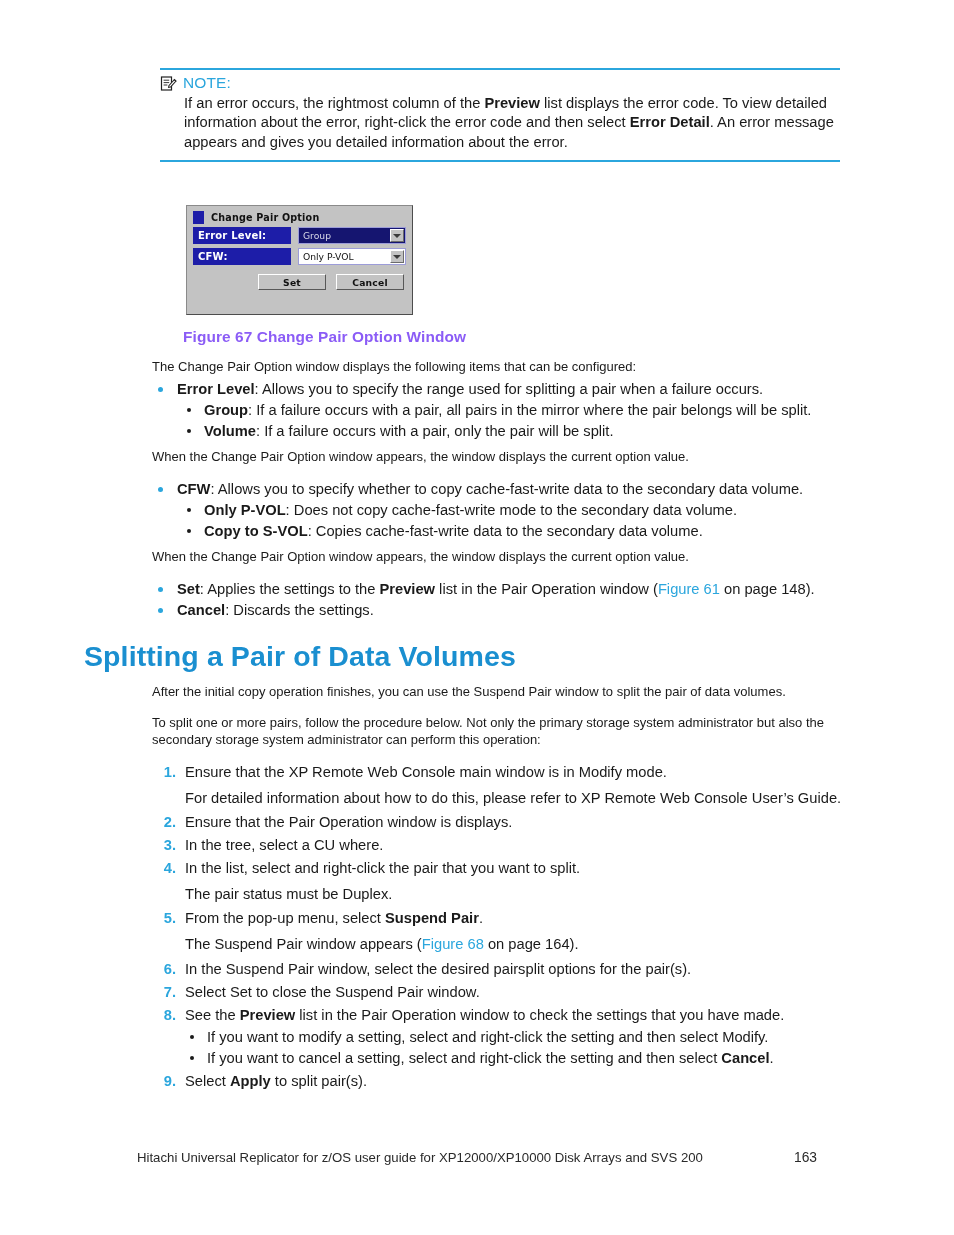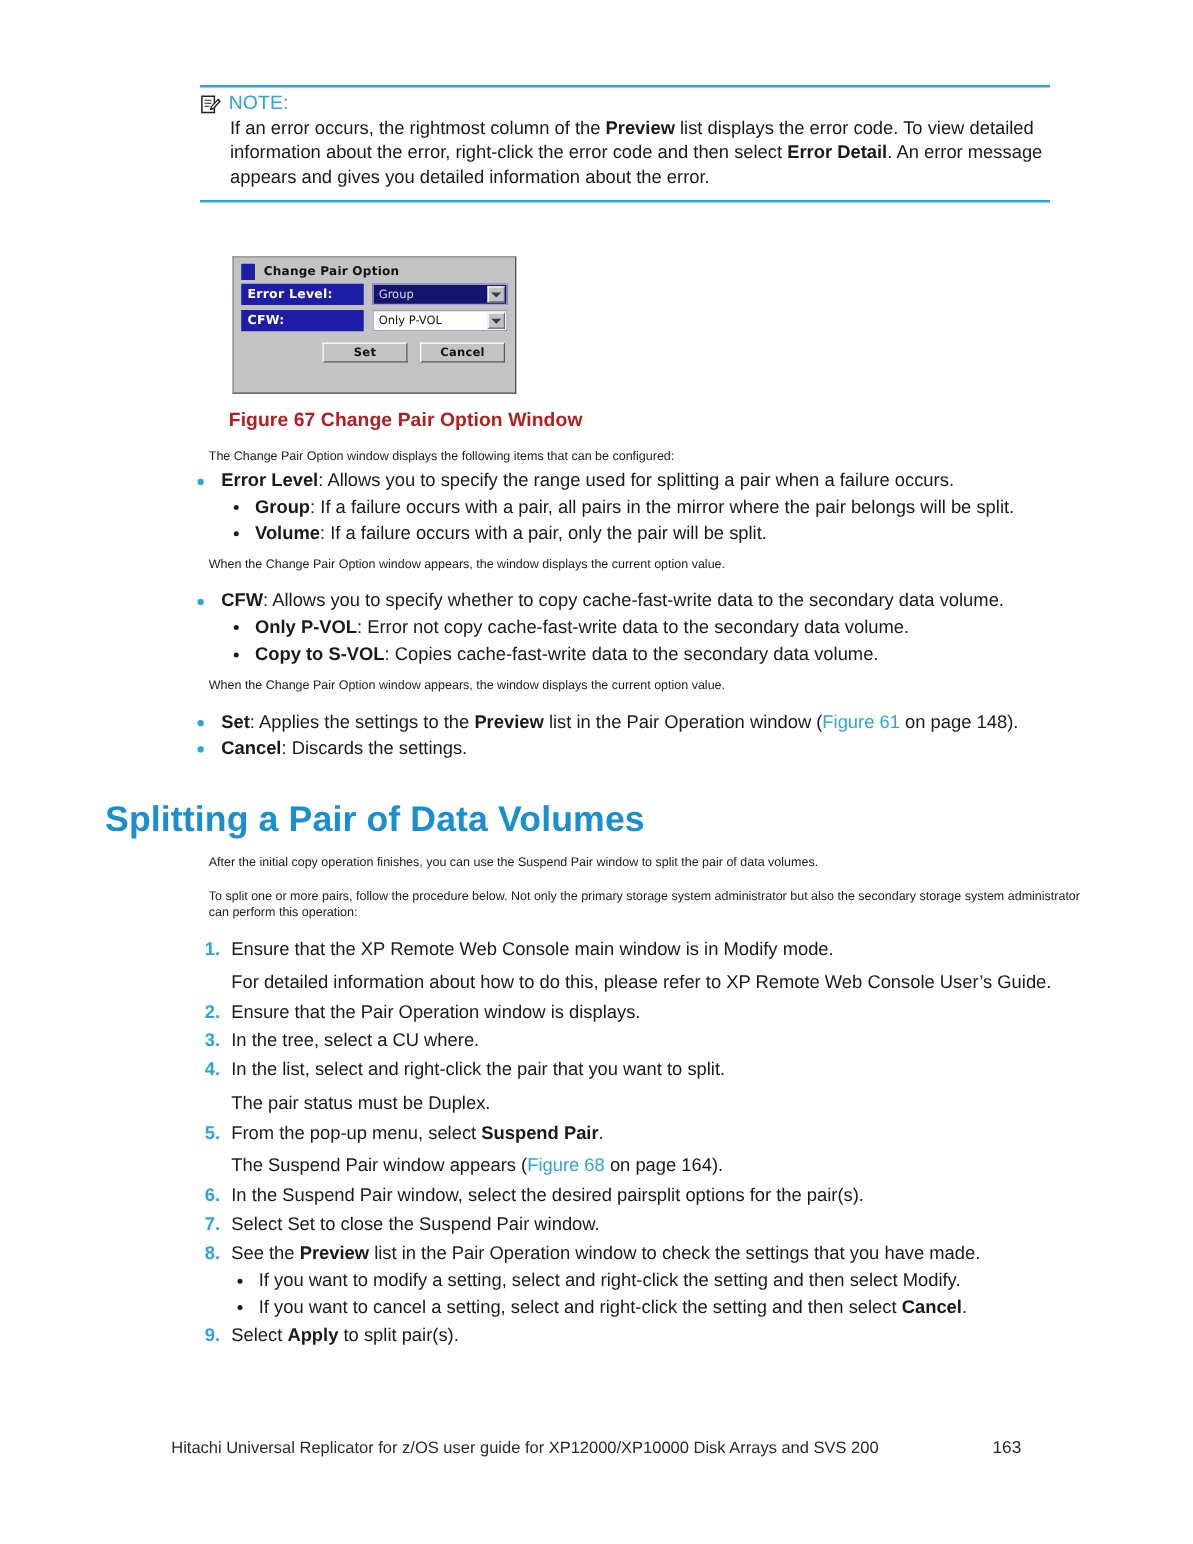--- a/index.html
+++ b/index.html
@@ -180,34 +180,34 @@
     letter-spacing: 0.2px;
   }
 
   
   .fig-caption {
     position: absolute;
     left: 183px;
     top: 328px;
     font-size: 15.4px;
     font-weight: bold;
-    color: #b91c1c;
+    color: #8b5cf6;
     letter-spacing: 0.1px;
   }
 
   
   .flow {
     position: absolute;
     left: 152px;
     top: 359px;
     width: 712px;
   }
   p.body {
-    margin: 0 0 4px 15px;
-    font-size: 10px;
+    margin: 0 0 4px 0;
+    font-size: 13px;
     line-height: 1.3;
   }
   .gap6 { height: 6px; }
   .gap10 { height: 10px; }
 
   ul.lvl1, ul.lvl2 {
     list-style: none;
     margin: 0;
     padding: 0;
   }
@@ -430,21 +430,21 @@
     <p class="body indented">When the Change Pair Option window appears, the window displays the current option value.</p>
     <div class="gap10"></div>
 
     <ul class="lvl1">
       <li>
         <span class="bullet"></span>
         <b>CFW</b><span>: Allows you to specify whether to copy cache-fast-write data to the secondary data volume.</span>
         <ul class="lvl2">
           <li>
             <span class="bullet"></span>
-            <b>Only P-VOL</b><span>: Error not copy cache-fast-write data to the secondary data volume.</span>
+            <b>Only P-VOL</b><span>: Does not copy cache-fast-write mode to the secondary data volume.</span>
           </li>
           <li>
             <span class="bullet"></span>
             <b>Copy to S-VOL</b><span>: Copies cache-fast-write data to the secondary data volume.</span>
           </li>
         </ul>
       </li>
     </ul>
 
     <div class="gap6"></div>

